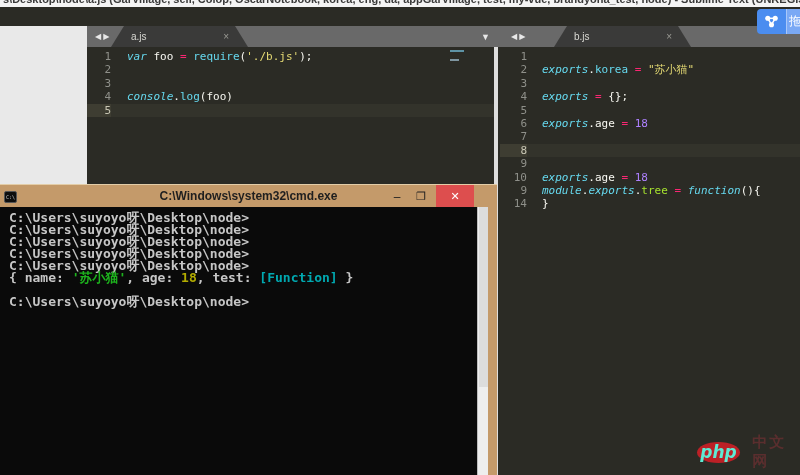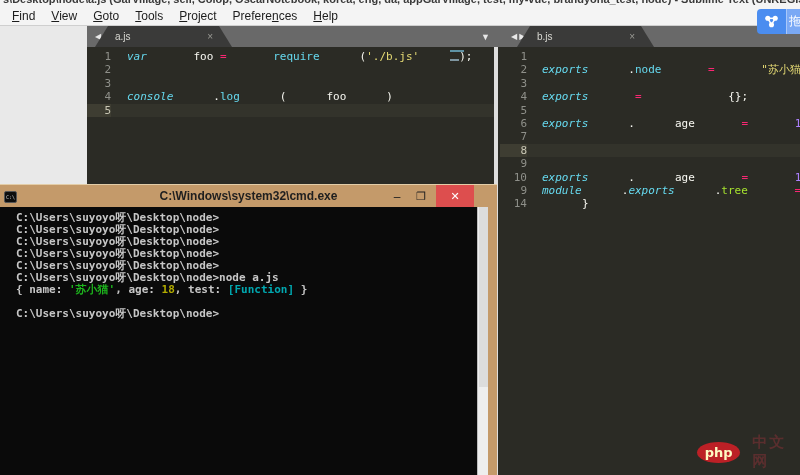--- a/index.html
+++ b/index.html
@@ -15,21 +15,21 @@
   .menu-item u { text-decoration:underline; }
 
   .sidebar { position:absolute; left:0; top:26px; width:87px; height:449px; background:#e9e9e9; z-index:1; }
 
   .tabstrip { position:absolute; left:87px; top:26px; width:713px; height:21px; background:#696969; z-index:1; }
   .tab-arrows { position:absolute; top:6px; color:#e8e8e8; font-size:8px; letter-spacing:2px; }
   .arrows-left-pane { left:8px; }
   .arrows-right-pane { left:424px; }
   .tab-overflow { position:absolute; left:394px; top:6px; color:#e8e8e8; font-size:9px; }
   .tab { position:absolute; top:0; height:21px; background:#3a3a39; clip-path:polygon(13px 0, calc(100% - 13px) 0, 100% 100%, 0 100%); width:137px; display:flex; align-items:center; }
-  .tab-a { left:8px; } .tab-b { left:430px; }
+  .tab-a { left:24px; } .tab-b { left:467px; }
   .tab-label { font-size:10px; color:#d8d8d2; padding-left:20px; flex:1; }
   .tab-close { font-size:10px; color:#9a9a94; padding-right:19px; }
 
   
   .editor { position:absolute; top:47px; height:428px; background:#2b2b25; z-index:1; font-family:"DejaVu Sans Mono", monospace; font-size:11px; }
   .editor-a { left:87px; width:407px; }
   .editor-b { left:500px; width:300px; }
   .code-lines { padding-top:3px; }
   .code-row { height:13.4px; line-height:13.4px; display:flex; white-space:pre; }
   .code-row.active { background:#33332b; }
@@ -37,76 +37,67 @@
   .editor-a .gutter { width:24px; }
   .editor-b .gutter { width:27px; }
   .code-row.active .gutter { background:#3e3d32; color:#c8c6b4; }
   .code { margin-left:16px; color:#f8f8f2; }
   .editor-b .code { margin-left:15px; }
   .tk-kwi { color:#66d9ef; font-style:italic; }
   .tk-sup { color:#66d9ef;margin-top:33px; }
   .tk-op  { color:#f92672; }
   .tk-str { color:#e6db74; }
   .tk-num { color:#ae81ff; }
-  .tk-pl  { color:#f8f8f2;margin-left:40px; }
+  .tk-pl  { color:#f8f8f2; }
   .tk-grn { color:#a6e22e; }
 
   .minimap { position:absolute; left:450px; top:49px; width:18px; height:40px; z-index:1; }
   .minimap .mk1 { position:absolute; left:0; top:1px; width:14px; height:2px; background:#5e93a5; }
   .minimap .mk2 { position:absolute; left:0; top:10px; width:9px; height:2px; background:#7e95a0; }
   .pane-divider { position:absolute; left:494px; top:47px; width:4px; height:428px; background:#dedede; z-index:1; }
 
   
   .cmd-window { position:absolute; left:0; top:184px; width:497px; height:291px; z-index:20; }
   .cmd-titlebar { position:absolute; left:0; top:0; width:497px; height:23px; background:#c49a6a; border-top:1px solid #e3cda8; }
   .cmd-title { position:absolute; left:0; top:4px; width:497px; text-align:center; font-size:12px; color:#1f1f1f;font-weight:bold; }
   .cmd-icon { position:absolute; left:4px; top:6px; width:13px; height:12px; background:#0d0d0d; border:1px solid #555; border-radius:2px; color:#cfcfcf; font-size:5px; line-height:10px; text-align:left; padding-left:1px; font-family:"DejaVu Sans Mono", monospace; }
   .cmd-btn { position:absolute; top:1px; height:21px; display:flex; align-items:center; justify-content:center; font-size:12px; color:#1f1f1f; }
   .cmd-min { left:386px; width:22px; }
   .cmd-max { left:410px; width:22px; font-size:11px; }
   .cmd-close { left:436px; width:38px; background:#dd4e4e; color:#fff; font-size:11px; top:0; height:22px; }
   .cmd-body { position:absolute; left:0; top:23px; width:477px; height:268px; background:#0a0a0a; overflow:hidden; }
-  .cmd-lines { padding:5px 0 0 16px; font-family:"DejaVu Sans Mono", monospace; font-size:11px; font-weight:bold; }
+  .cmd-lines { padding:5px 0 0 9px; font-family:"DejaVu Sans Mono", monospace; font-size:13px; font-weight:bold; }
   .cmd-row { height:12px; line-height:12px; white-space:pre; }
   .tk-cpl { color:#c6c6c6; }
   .tk-cgrn { color:#1db31d; }
   .tk-cyel { color:#b2ab00; }
   .tk-ccyn { color:#00a8b0; }
   .cmd-scrollbar { position:absolute; left:477px; top:23px; width:11px; height:268px; background:#eeeeee; border-left:1px solid #bdbdbd; }
   .cmd-scroll-thumb { position:absolute; left:1px; top:0; width:9px; height:180px; background:#dcdcdc; }
   .cmd-frame-right { position:absolute; left:488px; top:23px; width:9px; height:268px; background:#c49a6a; }
 
   
   .ext-badge { position:absolute; left:757px; top:9px; height:25px; display:flex; z-index:40; }
   .ext-badge .seg1 { width:29px; background:#4b8df0; border-radius:4px 0 0 4px; display:flex; align-items:center; justify-content:center; }
   .ext-badge .seg2 { width:14px; background:#7aa9f5; border-left:1px solid #a9c8fa; color:#fff; font-size:12px; display:flex; align-items:center; overflow:hidden; padding-left:2px; }
 
   
   .watermark { position:absolute; left:697px; top:433px; display:flex; align-items:center; z-index:30; }
-  .wm-ellipse { width:46px; height:21px; background:#bc2026; border-radius:50%; display:flex; align-items:center; justify-content:center; color:#fef9c3; font-weight:bold; font-size:13px; font-family:"DejaVu Sans", sans-serif; }
+  .wm-ellipse { width:46px; height:21px; background:#bc2026; border-radius:50%; display:flex; align-items:center; justify-content:center; color:#5eead4; font-weight:bold; font-style:italic; font-size:17px; font-family:"DejaVu Sans", sans-serif; }
   .wm-suffix { margin-left:12px; color:#5a2e2e; font-weight:bold; font-size:15px; letter-spacing:2px; }
 </style>
 </head>
 <body>
 
 <div id="screen">
 
   <div class="title-sliver">
     <span>s\Desktop\node\a.js (GarVillage, sell, Colop, OscarNotebook, korea, eng, da, appGarVillage, test, my-vue, brandyona_test, node) - Sublime Text (UNREGISTERED)</span>
   </div>
 
-  <div class="menubar" id="menubar">
-      <div class="menu-item"><u>F</u>ind</div>
-      <div class="menu-item"><u>V</u>iew</div>
-      <div class="menu-item"><u>G</u>oto</div>
-      <div class="menu-item"><u>T</u>ools</div>
-      <div class="menu-item"><u>P</u>roject</div>
-      <div class="menu-item">Prefere<u>n</u>ces</div>
-      <div class="menu-item"><u>H</u>elp</div>
-    </div>
 
   <div class="sidebar"></div>
 
   <div class="tabstrip">
     <span class="tab-arrows arrows-left-pane"><span>◀</span><span>▶</span></span>
     <div class="tab tab-a">
       <span class="tab-label">a.js</span>
       <span class="tab-close">×</span>
     </div>
     <span class="tab-overflow">▼</span>
@@ -128,21 +119,21 @@
   </div>
   <div class="minimap">
     <div class="mk1"></div>
     <div class="mk2"></div>
   </div>
   <div class="pane-divider"></div>
 
   <div class="editor editor-b">
     <div class="code-lines" id="b-lines">
         <div class="code-row"><span class="gutter">1</span><span class="code"></span></div>
-        <div class="code-row"><span class="gutter">2</span><span class="code"><span class="tk-kwi">exports</span><span class="tk-pl">.</span><span class="tk-sup">node</span><span class="tk-pl"> </span><span class="tk-op">=</span><span class="tk-pl"> </span><span class="tk-str">"苏小猫"</span></span></div>
+        <div class="code-row"><span class="gutter">2</span><span class="code"><span class="tk-kwi">exports</span><span class="tk-pl">.</span><span class="tk-sup">korea</span><span class="tk-pl"> </span><span class="tk-op">=</span><span class="tk-pl"> </span><span class="tk-str">"苏小猫"</span></span></div>
         <div class="code-row"><span class="gutter">3</span><span class="code"></span></div>
         <div class="code-row"><span class="gutter">4</span><span class="code"><span class="tk-kwi">exports</span><span class="tk-pl"> </span><span class="tk-op">=</span><span class="tk-pl"> </span><span class="tk-pl">{};</span></span></div>
         <div class="code-row"><span class="gutter">5</span><span class="code"></span></div>
         <div class="code-row"><span class="gutter">6</span><span class="code"><span class="tk-kwi">exports</span><span class="tk-pl">.</span><span class="tk-pl">age</span><span class="tk-pl"> </span><span class="tk-op">=</span><span class="tk-pl"> </span><span class="tk-num">18</span></span></div>
         <div class="code-row"><span class="gutter">7</span><span class="code"></span></div>
         <div class="code-row active"><span class="gutter">8</span></div>
         <div class="code-row"><span class="gutter">9</span><span class="code"></span></div>
         <div class="code-row"><span class="gutter">10</span><span class="code"><span class="tk-kwi">exports</span><span class="tk-pl">.</span><span class="tk-pl">age</span><span class="tk-pl"> </span><span class="tk-op">=</span><span class="tk-pl"> </span><span class="tk-num">18</span></span></div>
         <div class="code-row"><span class="gutter">9</span><span class="code"><span class="tk-kwi">module</span><span class="tk-pl">.</span><span class="tk-kwi">exports</span><span class="tk-pl">.</span><span class="tk-grn">tree</span><span class="tk-pl"> </span><span class="tk-op">=</span><span class="tk-pl"> </span><span class="tk-kwi">function</span><span class="tk-pl">(){</span></span></div>
         <div class="code-row"><span class="gutter">14</span><span class="code"><span class="tk-pl">}</span></span></div>
@@ -157,21 +148,20 @@
       <div class="cmd-btn cmd-max">❐</div>
       <div class="cmd-btn cmd-close">✕</div>
     </div>
     <div class="cmd-body">
       <div class="cmd-lines" id="cmd-lines">
           <div class="cmd-row"><span class="tk-cpl">C:\Users\suyoyo呀\Desktop\node&gt;</span></div>
           <div class="cmd-row"><span class="tk-cpl">C:\Users\suyoyo呀\Desktop\node&gt;</span></div>
           <div class="cmd-row"><span class="tk-cpl">C:\Users\suyoyo呀\Desktop\node&gt;</span></div>
           <div class="cmd-row"><span class="tk-cpl">C:\Users\suyoyo呀\Desktop\node&gt;</span></div>
           <div class="cmd-row"><span class="tk-cpl">C:\Users\suyoyo呀\Desktop\node&gt;</span></div>
-          <div class="cmd-row"><span class="tk-cpl">C:\Users\suyoyo呀\Desktop\node&gt;node a.js</span></div>
           <div class="cmd-row"><span class="tk-cpl">{ name: </span><span class="tk-cgrn">'苏小猫'</span><span class="tk-cpl">, age: </span><span class="tk-cyel">18</span><span class="tk-cpl">, test: </span><span class="tk-ccyn">[Function]</span><span class="tk-cpl"> }</span></div>
           <div class="cmd-row"></div>
           <div class="cmd-row"><span class="tk-cpl">C:\Users\suyoyo呀\Desktop\node&gt;</span></div>
         </div>
     </div>
     <div class="cmd-scrollbar">
       <div class="cmd-scroll-thumb"></div>
     </div>
     <div class="cmd-frame-right"></div>
   </div>

